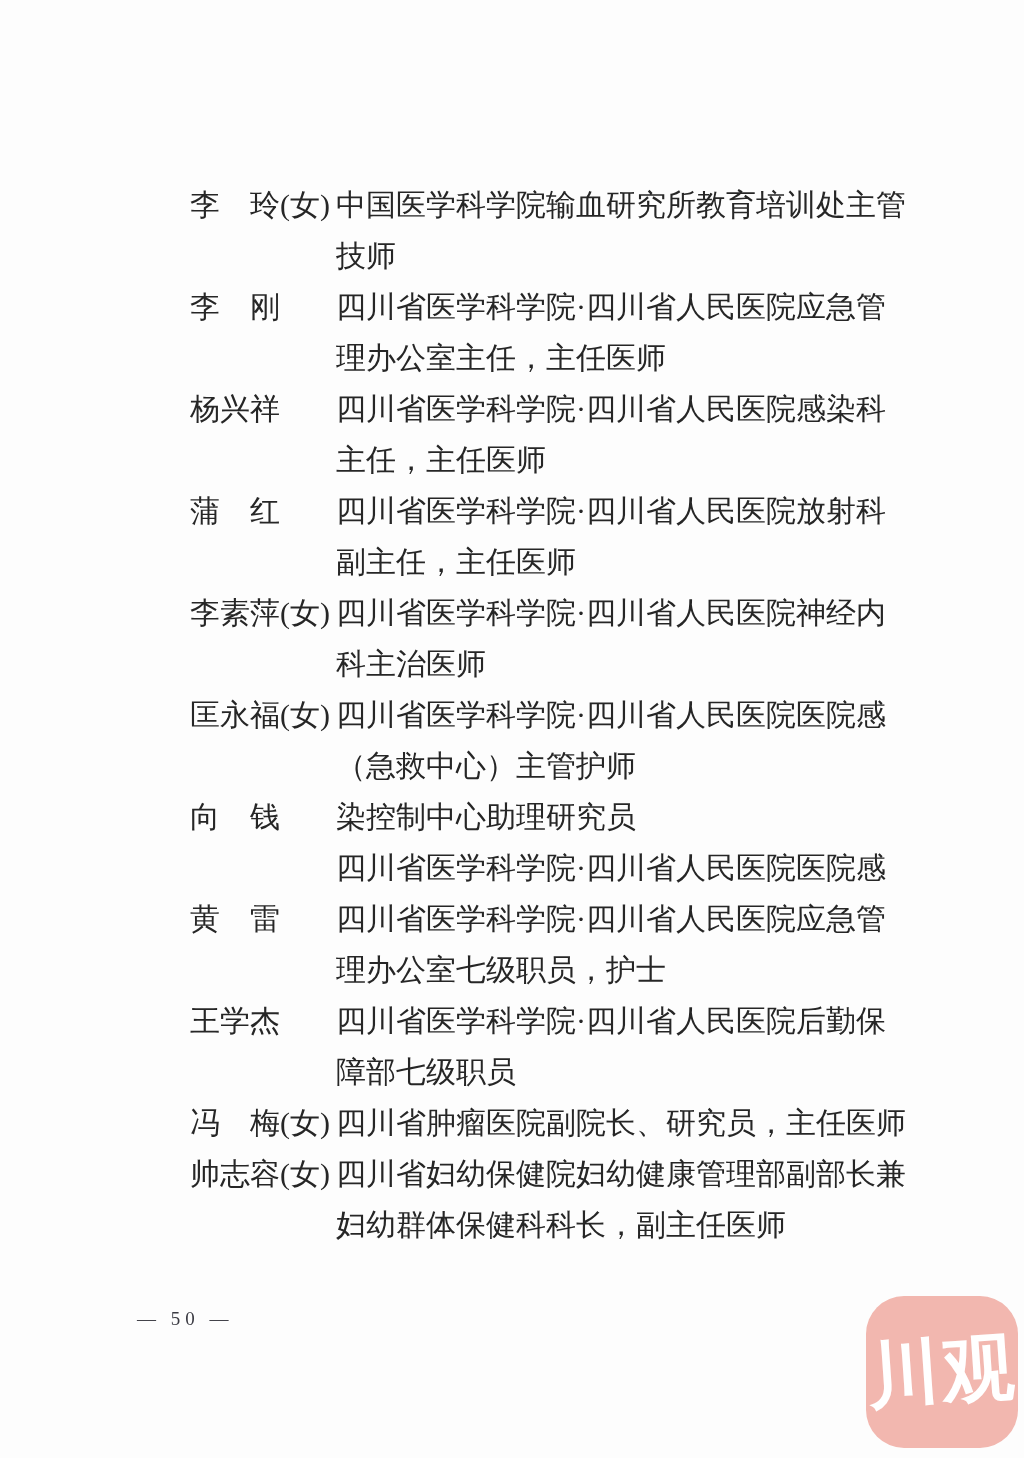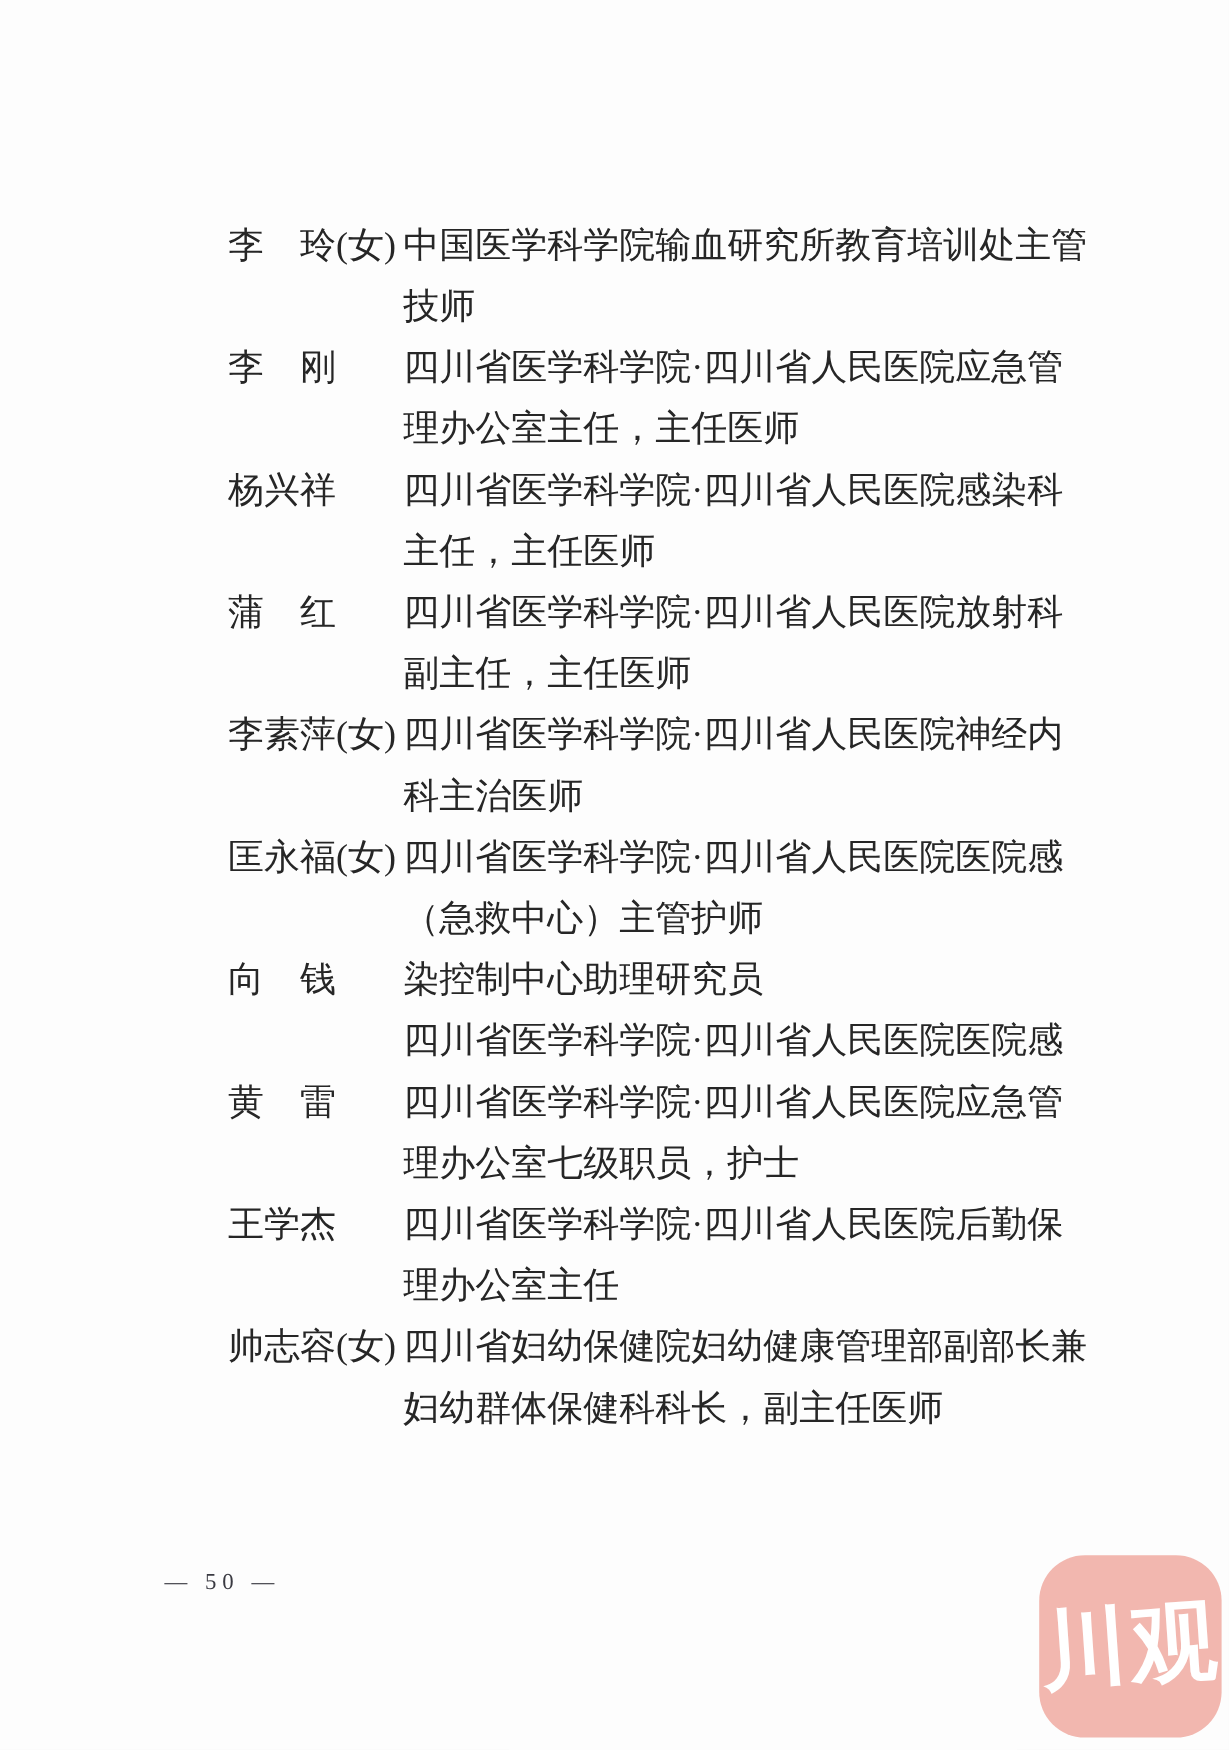--- a/index.html
+++ b/index.html
@@ -133,21 +133,27 @@
         <div class="name">黄　雷</div>
         <div class="desc">
           <div class="title-line">四川省医学科学院·四川省人民医院应急管</div>
           <div class="title-line">理办公室七级职员，护士</div>
         </div>
       </div>
       <div class="entry">
         <div class="name">王学杰</div>
         <div class="desc">
           <div class="title-line">四川省医学科学院·四川省人民医院后勤保</div>
-          <div class="title-line">理办公室主任</div>
+          <div class="title-line">障部七级职员</div>
+        </div>
+      </div>
+      <div class="entry">
+        <div class="name">冯　梅(女)</div>
+        <div class="desc">
+          <div class="title-line">四川省肿瘤医院副院长、研究员，主任医师</div>
         </div>
       </div>
       <div class="entry">
         <div class="name">帅志容(女)</div>
         <div class="desc">
           <div class="title-line">四川省妇幼保健院妇幼健康管理部副部长兼</div>
           <div class="title-line">妇幼群体保健科科长，副主任医师</div>
         </div>
       </div>
     </div>

